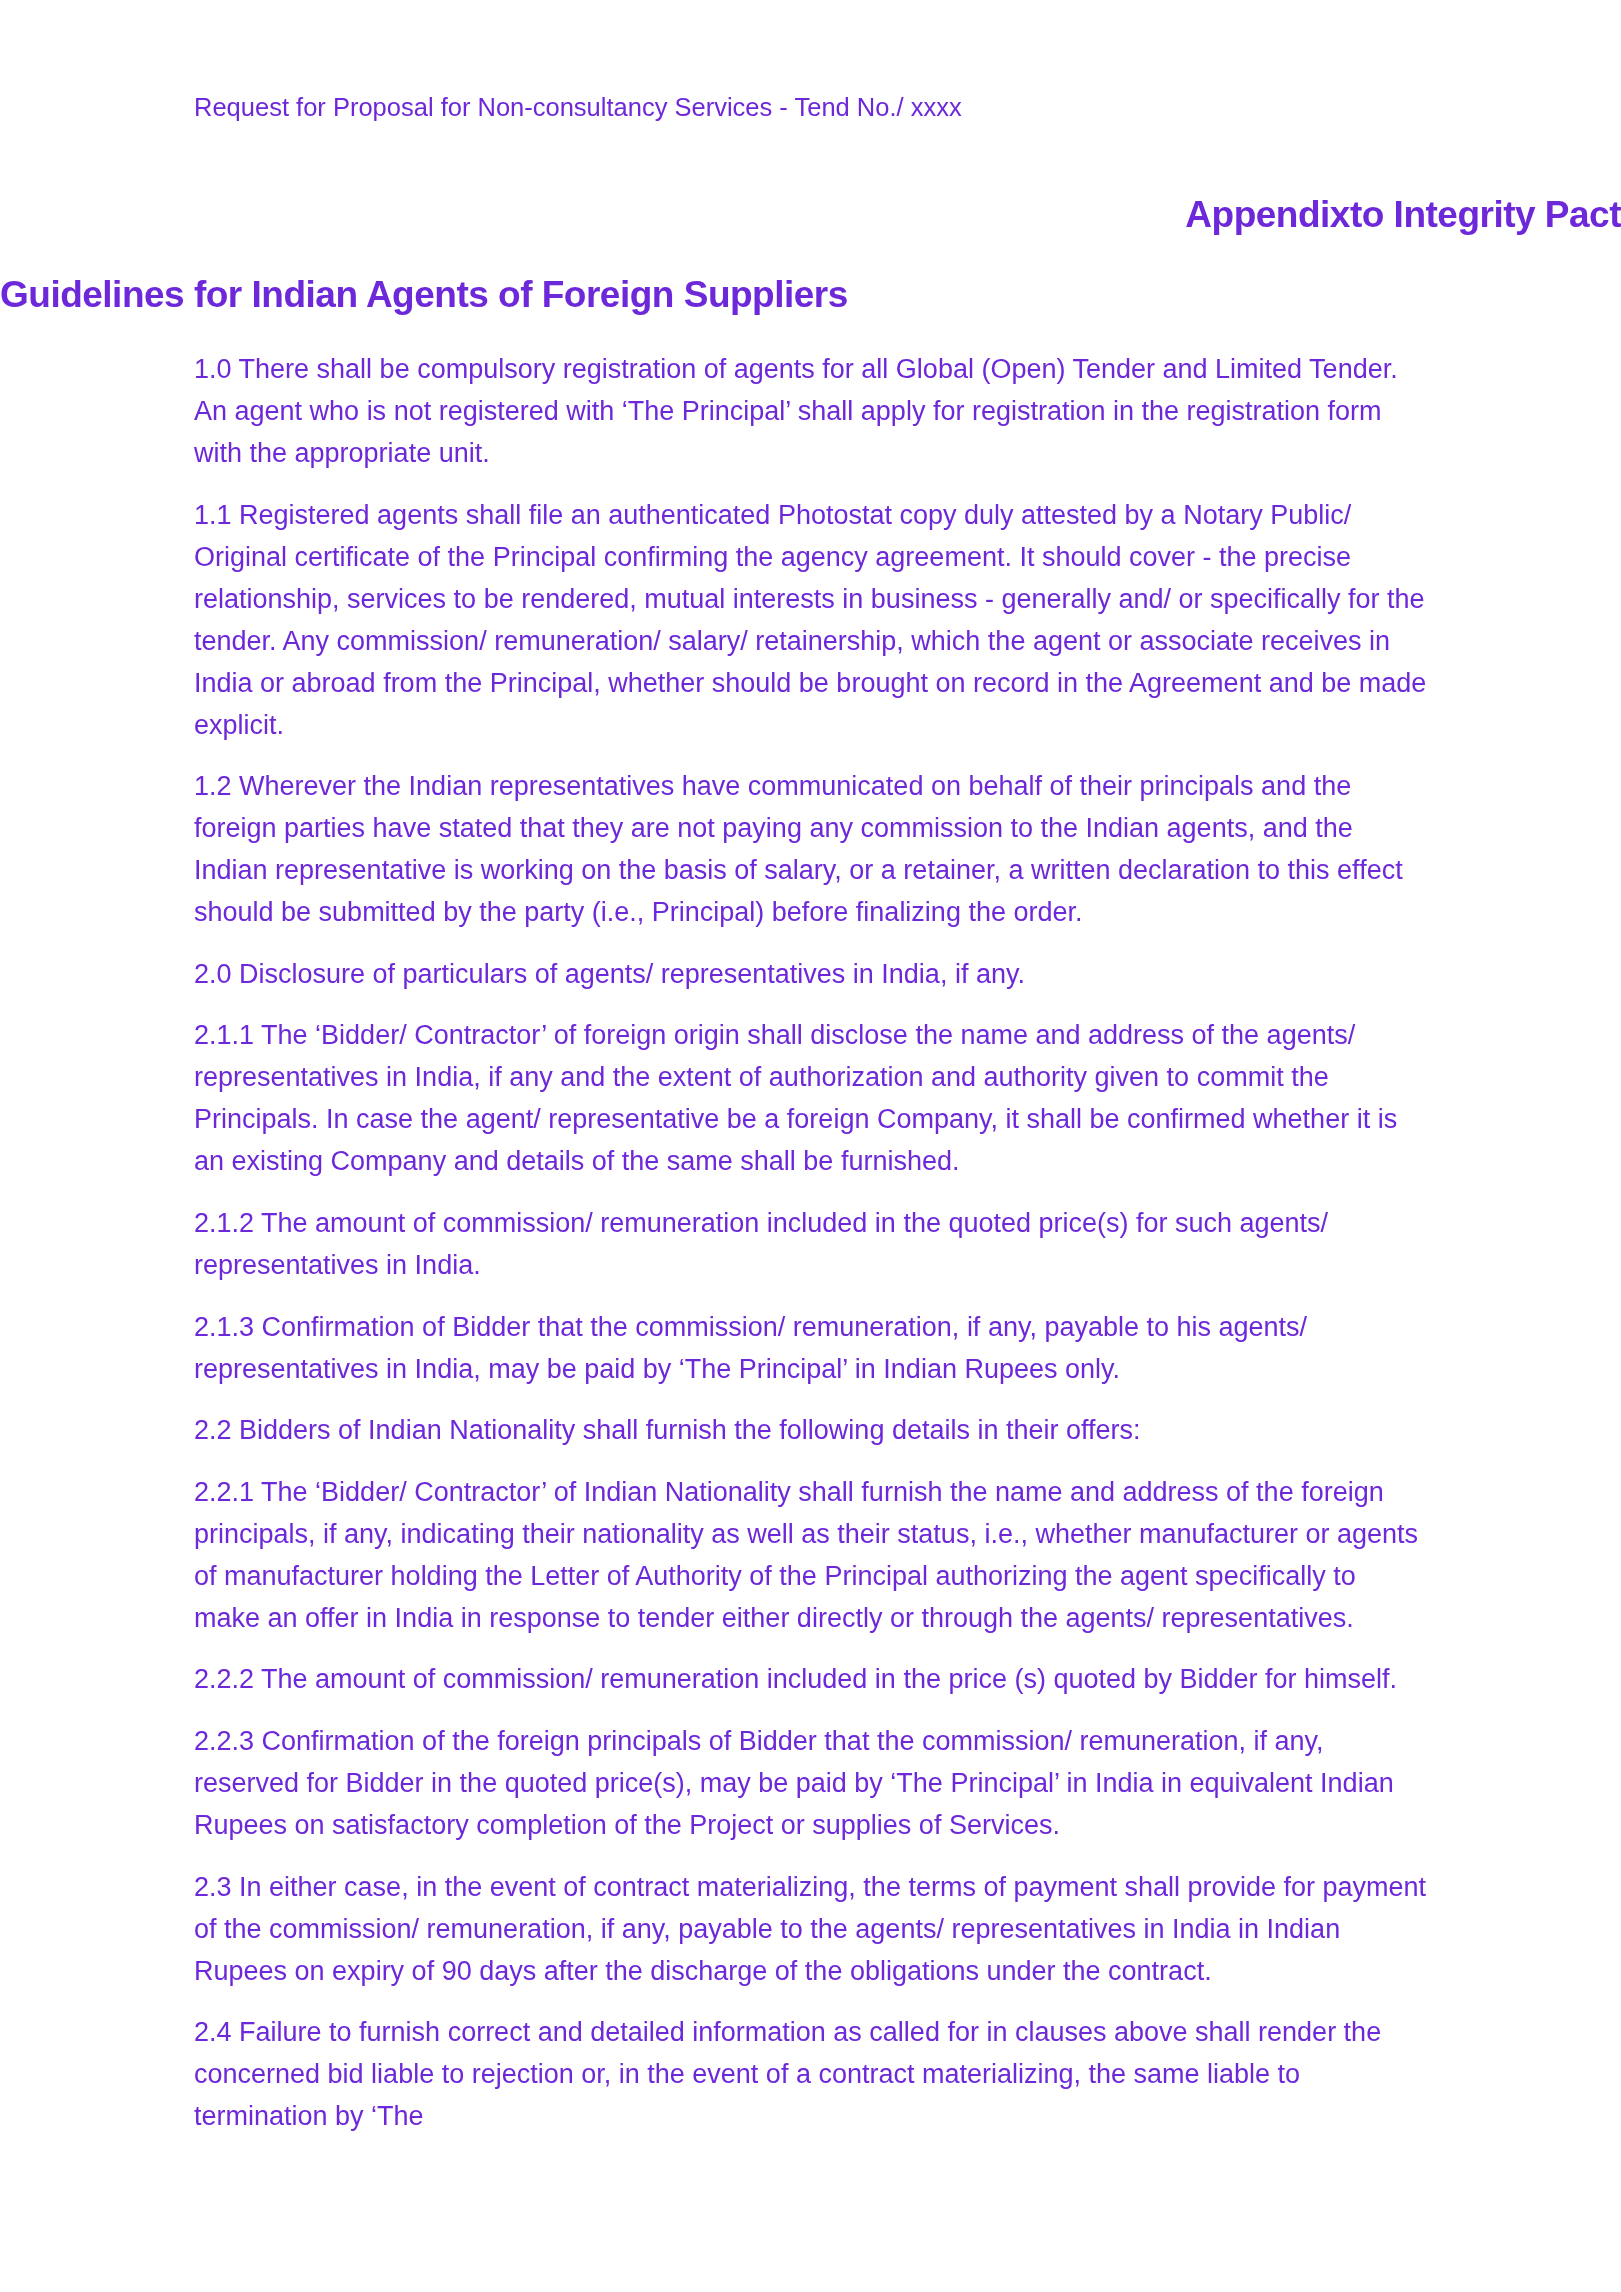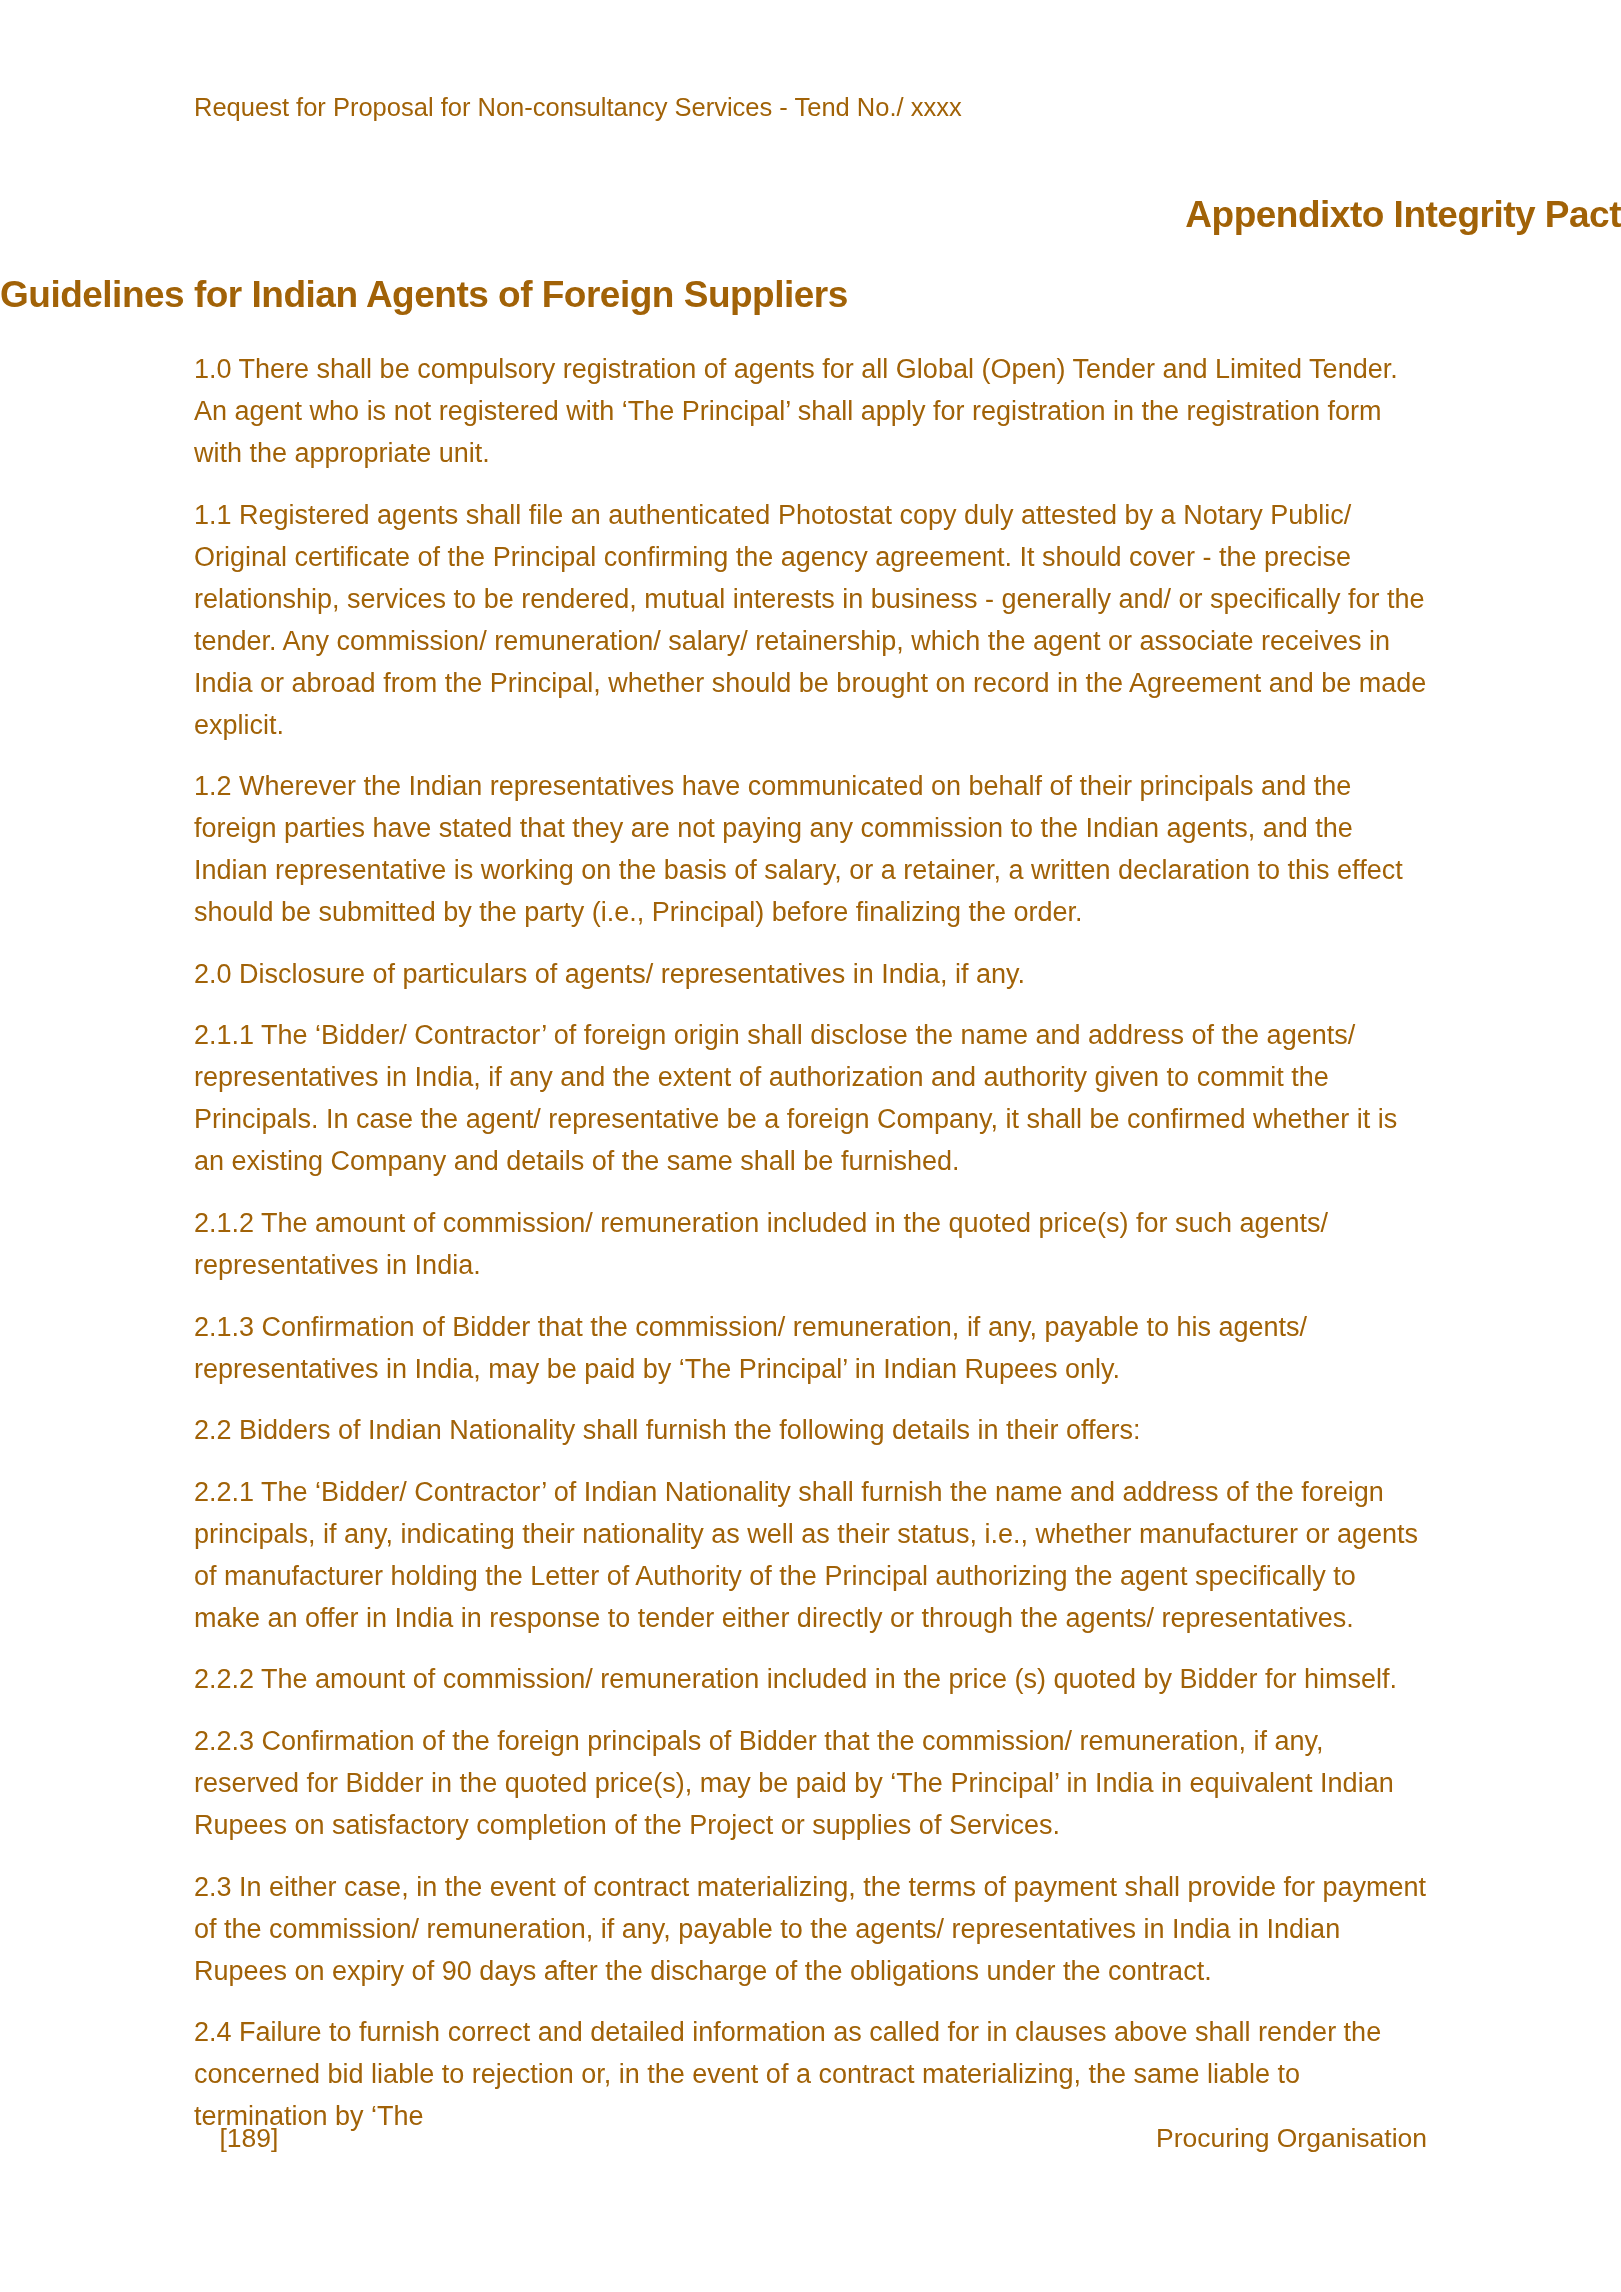--- a/index.html
+++ b/index.html
@@ -5,21 +5,21 @@
   html, body {
     margin: 0;
     padding: 0;
     background: #ffffff;
   }
   .page {
     position: relative;
     width: 1621px;
     height: 2293px;
     background: #ffffff;
-    color: #a16207;
+    color: #6d28d9;
     font-family: "Liberation Sans", "DejaVu Sans", sans-serif;
     overflow: hidden;
   }
   .header {
     position: absolute;
     top: 92px;
     left: 194px;
     right: 194px;
     font-size: 25.5px;
     line-height: 31px;
@@ -95,19 +95,15 @@
     <p>2.1.2 The amount of commission/ remuneration included in the quoted price(s) for such agents/ representatives in India.</p>
     <p>2.1.3 Confirmation of Bidder that the commission/ remuneration, if any, payable to his agents/ representatives in India, may be paid by ‘The Principal’ in Indian Rupees only.</p>
     <p>2.2 Bidders of Indian Nationality shall furnish the following details in their offers:</p>
     <p>2.2.1 The ‘Bidder/ Contractor’ of Indian Nationality shall furnish the name and address of the foreign principals, if any, indicating their nationality as well as their status, i.e., whether manufacturer or agents of manufacturer holding the Letter of Authority of the Principal authorizing the agent specifically to make an offer in India in response to tender either directly or through the agents/ representatives.</p>
     <p>2.2.2 The amount of commission/ remuneration included in the price (s) quoted by Bidder for himself.</p>
     <p>2.2.3 Confirmation of the foreign principals of Bidder that the commission/ remuneration, if any, reserved for Bidder in the quoted price(s), may be paid by ‘The Principal’ in India in equivalent Indian Rupees on satisfactory completion of the Project or supplies of Services.</p>
     <p>2.3 In either case, in the event of contract materializing, the terms of payment shall provide for payment of the commission/ remuneration, if any, payable to the agents/ representatives in India in Indian Rupees on expiry of 90 days after the discharge of the obligations under the contract.</p>
     <p>2.4 Failure to furnish correct and detailed information as called for in clauses above shall render the concerned bid liable to rejection or, in the event of a contract materializing, the same liable to termination by ‘The</p>
   </div>
 
-  <div class="footer">
-    <span class="page-number">[189]</span>
-    <span class="footer-right">Procuring Organisation</span>
-  </div>
 
 </div>
 
 
 </body></html>

